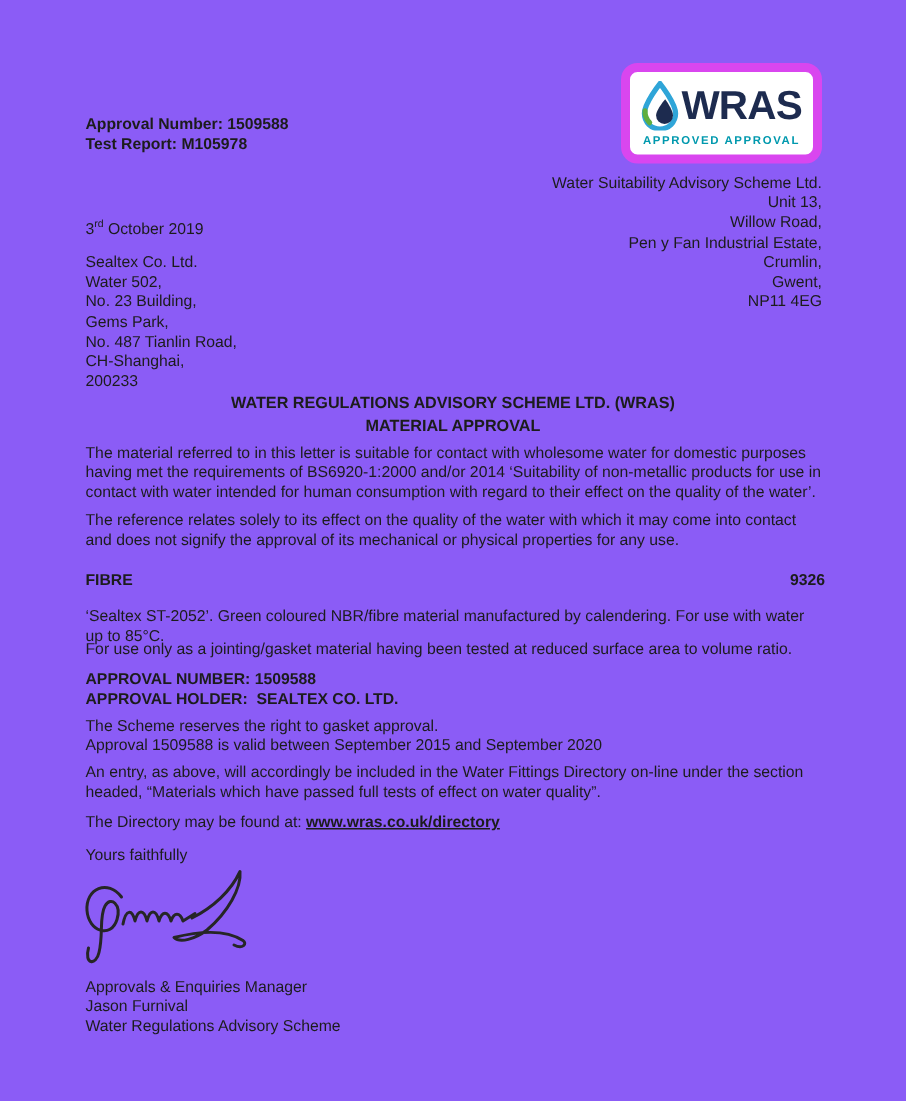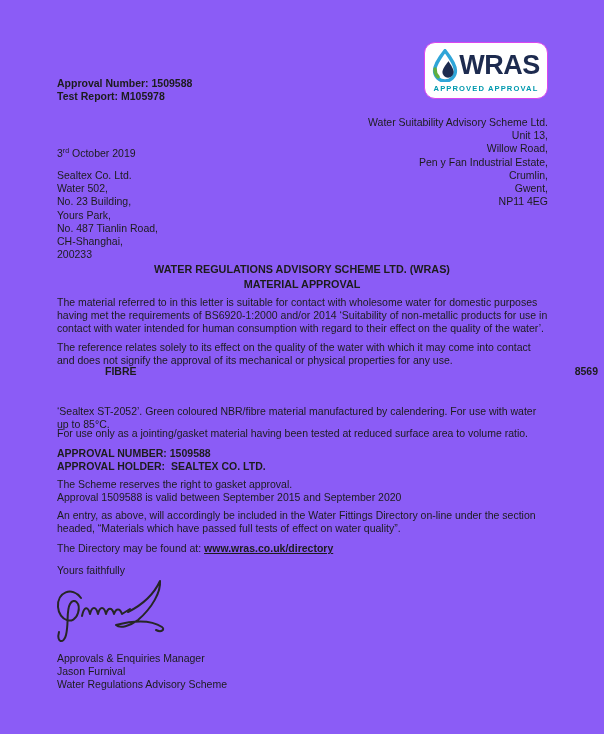--- a/index.html
+++ b/index.html
@@ -13,21 +13,21 @@
     line-height:13.2px;
     overflow:hidden;
   }
   .abs{position:absolute;}
   
   .header-ids{left:57px;top:77px;font-weight:bold;}
   
   .logo{
     top:42px;right:56px;
     width:108px;
-    border:1px solid #d946ef;
+    border:6px solid #d946ef;
     border-radius:11px;
     background:#fff;
     padding:6px 7px 5px 7px;
     text-align:center;
   }
   .logo-row{display:flex;align-items:center;justify-content:center;gap:1px;}
   .logo-brand{
     font-weight:bold;
     font-size:27px;
     line-height:27px;
@@ -48,21 +48,21 @@
   .date-line{left:57px;top:147px;}
   .date-line sup{font-size:7px;vertical-align:super;line-height:0;}
   .recipient{left:57px;top:169px;}
   
   .title{left:0;top:262px;width:604px;text-align:center;font-weight:bold;line-height:14.5px;font-size:10.8px;}
   .title .u{}
   
   .para{left:57px;width:493px;margin:0;}
   .p1{top:296px;}
   .p2{top:341px;}
-  .fibre-row{left:57px;top:365px;width:493px;display:flex;justify-content:space-between;font-weight:bold;margin-left:48px;}
+  .fibre-row{left:57px;top:381px;width:493px;display:flex;justify-content:space-between;font-weight:bold;}
   .p3{top:405px;}
   .p4{top:427px;}
   .approval-block{left:57px;top:447px;font-weight:bold;}
   .approval-block div{white-space:pre-wrap;}
   .review-block{left:57px;top:478px;}
   .p5{top:509px;}
   .directory{left:57px;top:542px;width:493px;}
   .directory .url{font-weight:bold;text-decoration:underline;color:#1c1c1c;cursor:pointer;}
   .closing{left:57px;top:564px;}
   
@@ -100,37 +100,37 @@
     <div>Gwent,</div>
     <div>NP11 4EG</div>
   </div>
 
   <div class="abs date-line"><span>3</span><sup>rd</sup><span> October 2019</span></div>
 
   <div class="abs recipient">
     <div>Sealtex Co. Ltd.</div>
     <div>Water 502,</div>
     <div>No. 23 Building,</div>
-    <div>Yours Park,</div>
+    <div>Gems Park,</div>
     <div>No. 487 Tianlin Road,</div>
     <div>CH-Shanghai,</div>
     <div>200233</div>
   </div>
 
   <div class="abs title">
     <div>WATER REGULATIONS ADVISORY SCHEME LTD. (WRAS)</div>
     <div class="u">MATERIAL APPROVAL</div>
   </div>
 
   <p class="abs para p1">The material referred to in this letter is suitable for contact with wholesome water for domestic purposes having met the requirements of BS6920-1:2000 and/or 2014 ‘Suitability of non-metallic products for use in contact with water intended for human consumption with regard to their effect on the quality of the water’.</p>
   <p class="abs para p2">The reference relates solely to its effect on the quality of the water with which it may come into contact and does not signify the approval of its mechanical or physical properties for any use.</p>
 
   <div class="abs fibre-row">
     <span>FIBRE</span>
-    <span>8569</span>
+    <span>9326</span>
   </div>
 
   <p class="abs para p3">‘Sealtex ST-2052’. Green coloured NBR/fibre material manufactured by calendering. For use with water up to 85°C.</p>
   <p class="abs para p4">For use only as a jointing/gasket material having been tested at reduced surface area to volume ratio.</p>
 
   <div class="abs approval-block">
     <div>APPROVAL NUMBER: 1509588</div>
     <div>APPROVAL HOLDER:  SEALTEX CO. LTD.</div>
   </div>
 

